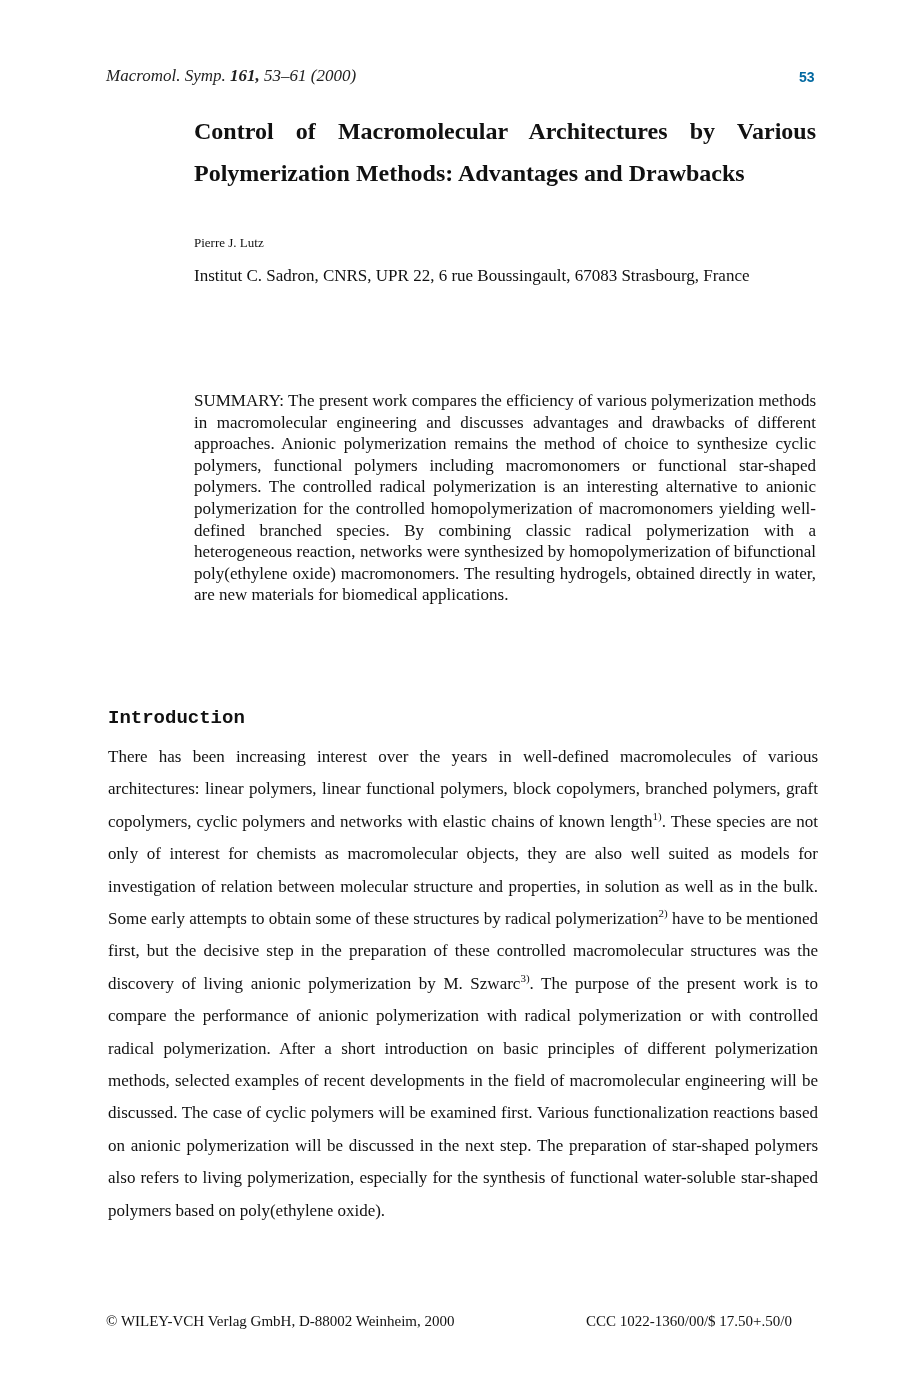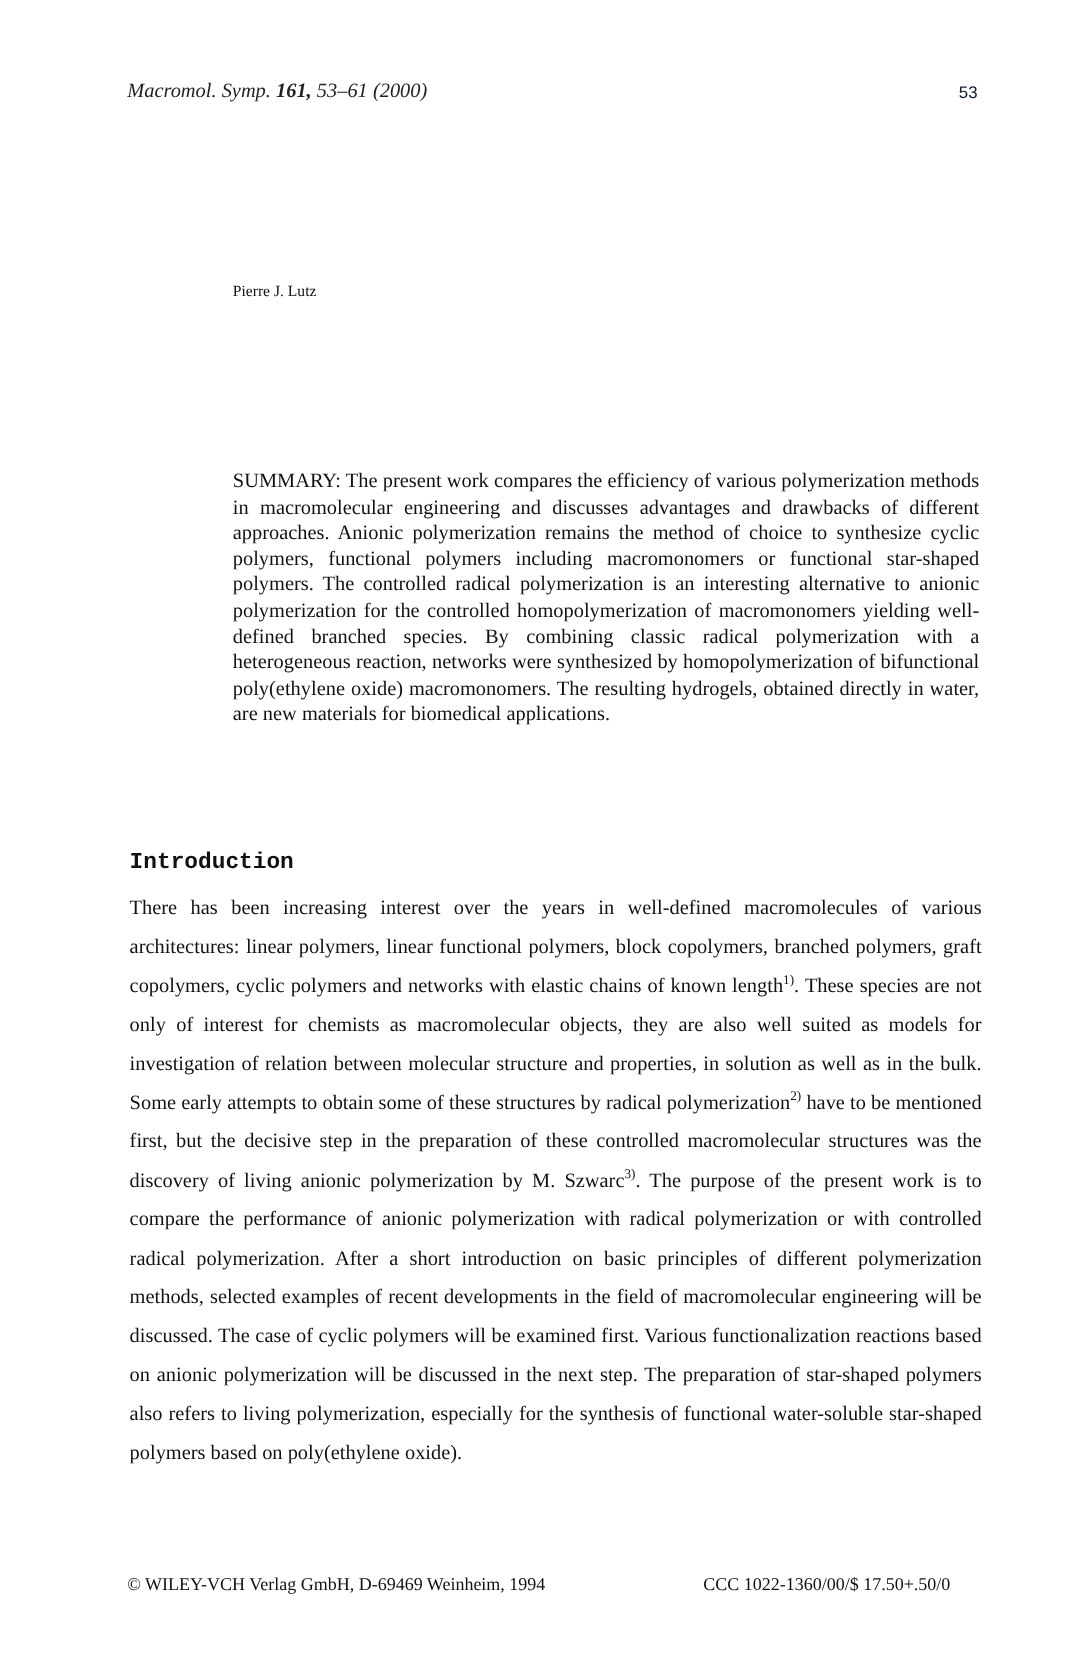--- a/index.html
+++ b/index.html
@@ -31,21 +31,22 @@
     color: #222;
     white-space: nowrap;
   }
   .running-head .vol { font-weight: bold; }
   .page-number {
     position: absolute;
     left: 786px;
     top: 69px;
     font-family: "Liberation Sans", "DejaVu Sans", sans-serif;
     font-size: 14px;
-    color: #0f172a;
+    color: #0369a1;
+    font-weight: bold;
   }
   .title {
     position: absolute;
     left: 181px;
     top: 110px;
     width: 622px;
     margin: 0;
     font-size: 24px;
     font-weight: bold;
     line-height: 42px;
@@ -128,25 +129,30 @@
 <div class="page">
 
   <div class="running-head">
     <span>Macromol. Symp.</span>
     <span class="vol">161,</span>
     <span>53–61 (2000)</span>
   </div>
 
   <div class="page-number">53</div>
 
+  <h1 class="title">
+    <span class="line1">Control of Macromolecular Architectures by Various</span>
+    <span class="line2">Polymerization Methods: Advantages and Drawbacks</span>
+  </h1>
 
   <div class="author">Pierre J. Lutz</div>
+  <div class="affiliation">Institut C. Sadron, CNRS, UPR 22, 6 rue Boussingault, 67083 Strasbourg, France</div>
 
   <p class="summary">SUMMARY: The present work compares the efficiency of various polymerization methods in macromolecular engineering and discusses advantages and drawbacks of different approaches. Anionic polymerization remains the method of choice to synthesize cyclic polymers, functional polymers including macromonomers or functional star-shaped polymers. The controlled radical polymerization is an interesting alternative to anionic polymerization for the controlled homopolymerization of macromonomers yielding well-defined branched species. By combining classic radical polymerization with a heterogeneous reaction, networks were synthesized by homopolymerization of bifunctional poly(ethylene oxide) macromonomers. The resulting hydrogels, obtained directly in water, are new materials for biomedical applications.</p>
 
   <h2 class="section-heading">Introduction</h2>
 
   <p class="intro"><span>There has been increasing interest over the years in well-defined macromolecules of various architectures: linear polymers, linear functional polymers, block copolymers, branched polymers, graft copolymers, cyclic polymers and networks with elastic chains of known length</span><sup>1)</sup><span>. These species are not only of interest for chemists as macromolecular objects, they are also well suited as models for investigation of relation between molecular structure and properties, in solution as well as in the bulk. Some early attempts to obtain some of these structures by radical polymerization</span><sup>2)</sup><span> have to be mentioned first, but the decisive step in the preparation of these controlled macromolecular structures was the discovery of living anionic polymerization by M. Szwarc</span><sup>3)</sup><span>. The purpose of the present work is to compare the performance of anionic polymerization with radical polymerization or with controlled radical polymerization. After a short introduction on basic principles of different polymerization methods, selected examples of recent developments in the field of macromolecular engineering will be discussed. The case of cyclic polymers will be examined first. Various functionalization reactions based on anionic polymerization will be discussed in the next step. The preparation of star-shaped polymers also refers to living polymerization, especially for the synthesis of functional water-soluble star-shaped polymers based on poly(ethylene oxide).</span></p>
 
-  <div class="footer-left">© WILEY-VCH Verlag GmbH, D-69469 Weinheim, 1994</div>
+  <div class="footer-left">© WILEY-VCH Verlag GmbH, D-88002 Weinheim, 2000</div>
   <div class="footer-right">CCC 1022-1360/00/$ 17.50+.50/0</div>
 
 </div>
 
 </body></html>

